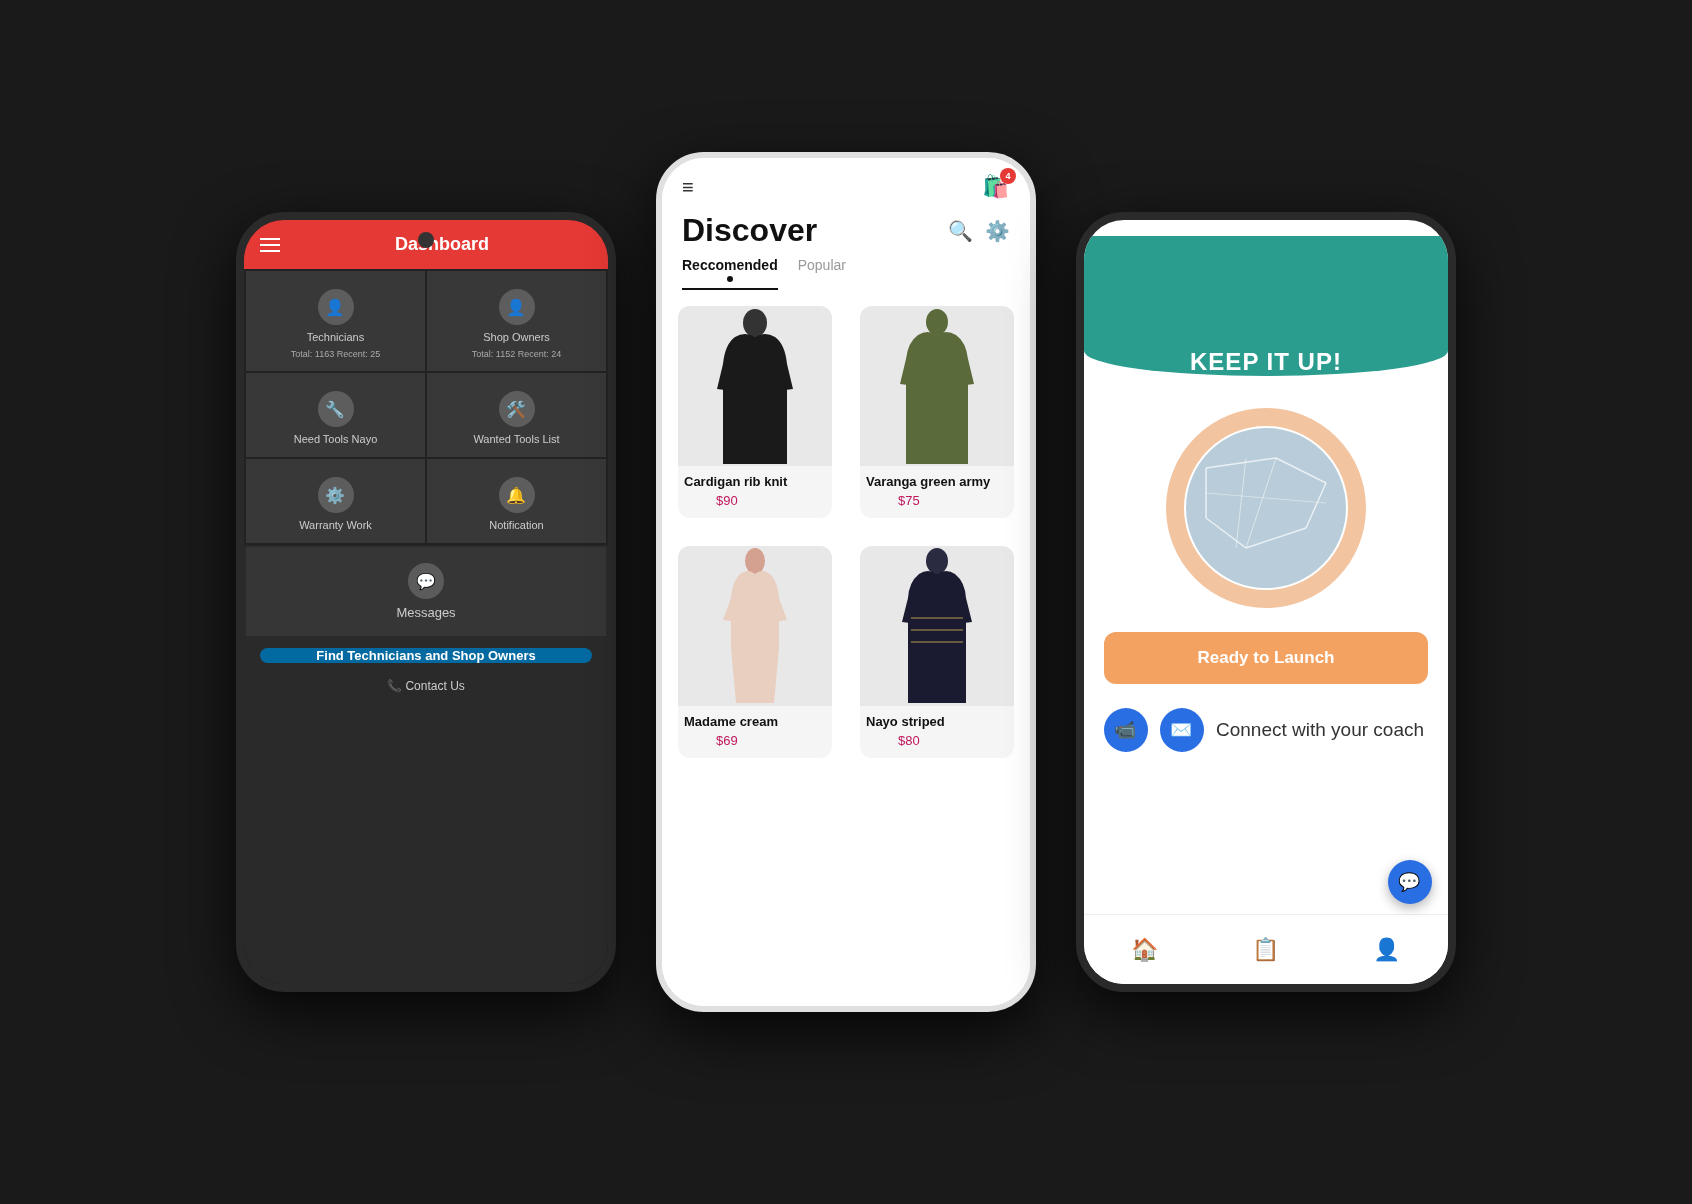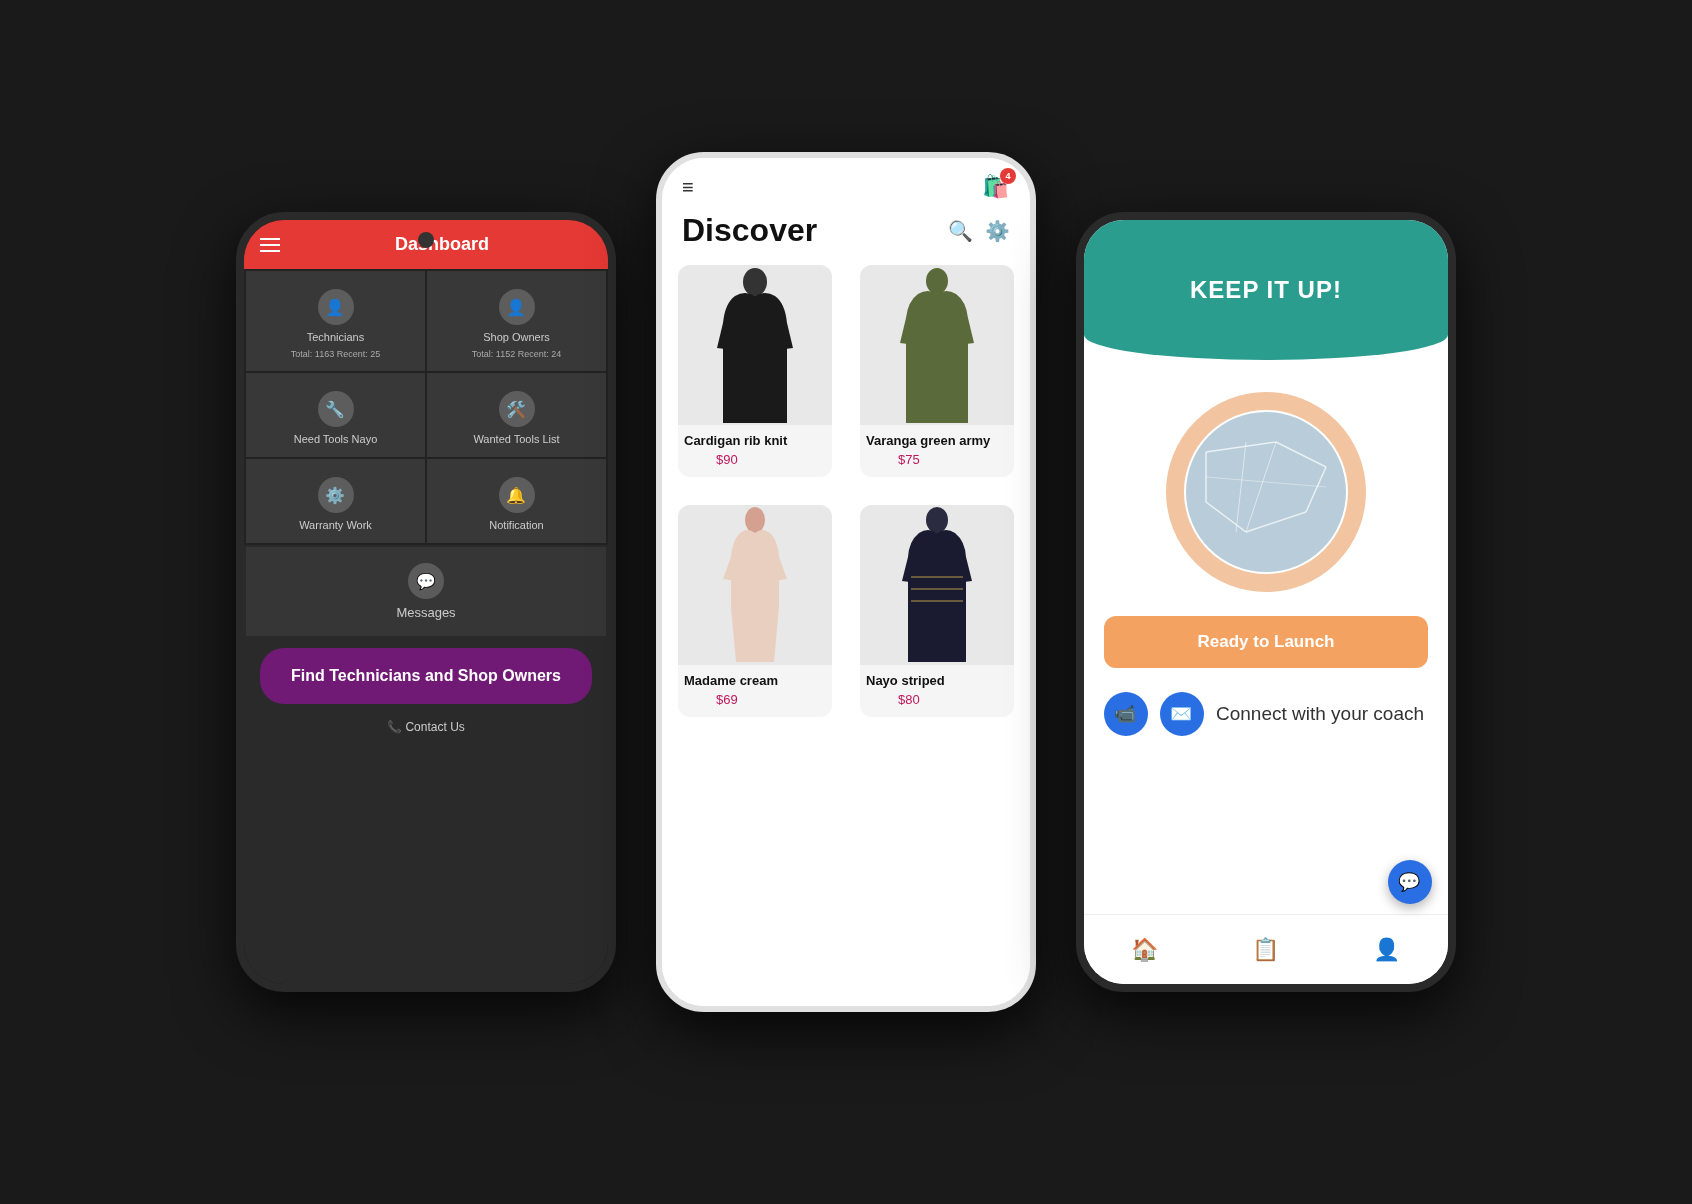--- a/index.html
+++ b/index.html
@@ -140,26 +140,26 @@
       flex-direction: column;
       align-items: center;
       gap: 6px;
     }
     .p1-messages-label {
       color: #ccc; font-size: 13px;
     }
     .p1-find-btn {
       margin: 12px auto;
       display: block;
-      background: #701a75;
+      background: #0369a1;
       color: #fff;
       border: none;
       border-radius: 24px;
-      padding: 19px 24px;
-      font-size: 16px;
+      padding: 0 24px;
+      font-size: 13px;
       font-weight: 600;
       width: calc(100% - 32px);
       cursor: pointer;
     }
     .p1-contact {
       text-align: center;
       color: #ccc;
       font-size: 12px;
       padding: 4px;
     }
@@ -257,21 +257,21 @@
       margin-top: 2px;
       margin-left: 32px;
     }
 
     
     .p3-teal-header {
       background: #2a9d8f;
       height: 140px;
       position: relative;
       border-radius: 0 0 60% 60% / 0 0 30px 30px;
-      display: flex; align-items: center; justify-content: center;
+      display: flex; align-items: flex-end; justify-content: center; margin-top: 16px;
     }
     .p3-keep-it-up {
       color: #fff;
       font-size: 24px;
       font-weight: 900;
       letter-spacing: 1px;
       text-align: center;
     }
     .p3-body {
       padding: 16px 20px;
@@ -475,20 +475,29 @@
     </div>
 
     <div class="p2-search-row">
       <div class="p2-page-title">Discover</div>
       <div class="p2-search-icons">
         <div class="p2-icon-btn">🔍</div>
         <div class="p2-icon-btn">⚙️</div>
       </div>
     </div>
 
+    <div class="p2-tabs">
+      <div class="p2-tab active">
+        <span>Reccomended</span>
+        <div class="tab-dot"></div>
+      </div>
+      <div class="p2-tab">
+        <span>Popular</span>
+      </div>
+    </div>
 
     <div class="p2-products">
 
       <div class="p2-product-card">
         <div class="p2-product-img">
           <svg width="80" height="155" viewBox="0 0 80 155" xmlns="http://www.w3.org/2000/svg">
             <ellipse cx="40" cy="14" rx="12" ry="14" fill="#333"></ellipse>
             <path d="M20 28 Q10 35 8 55 L8 155 L72 155 L72 55 Q70 35 60 28 Q50 22 40 28 Q30 22 20 28Z" fill="#1a1a1a"></path>
             <path d="M8 55 L2 80 L18 82 L20 55Z" fill="#1a1a1a"></path>
             <path d="M72 55 L78 80 L62 82 L60 55Z" fill="#1a1a1a"></path>

